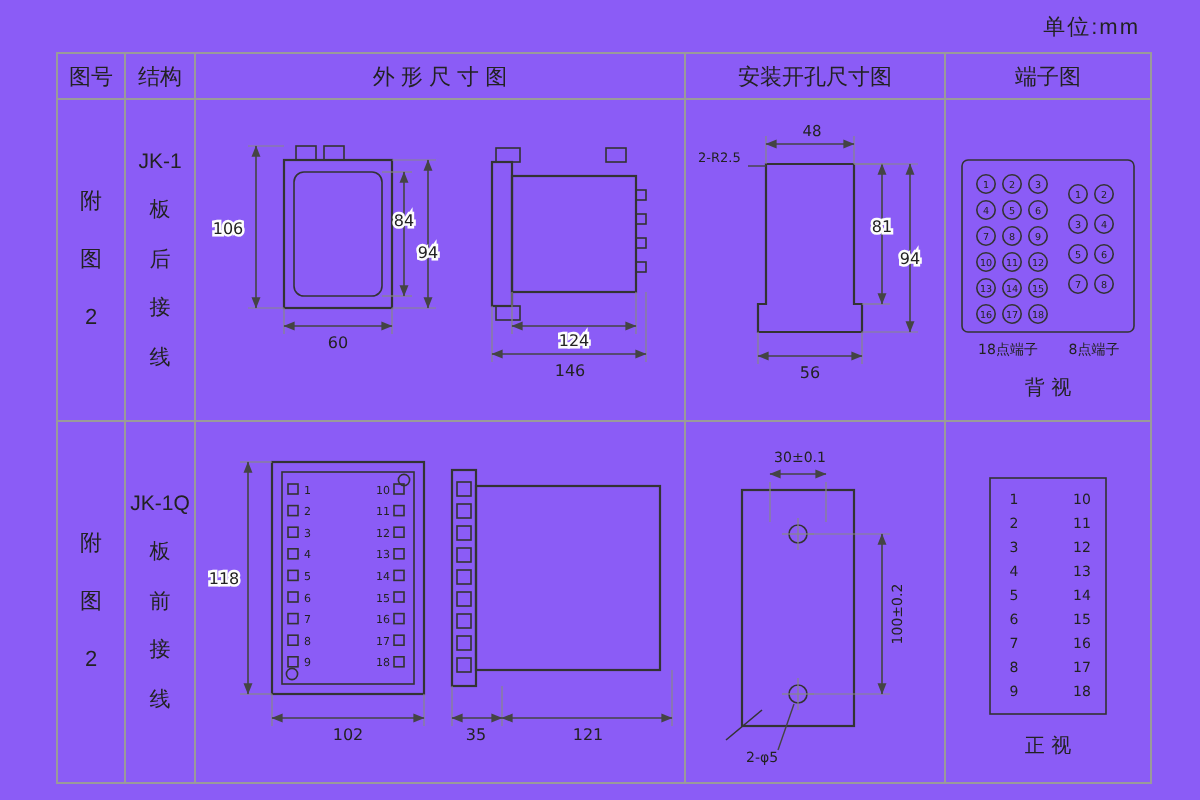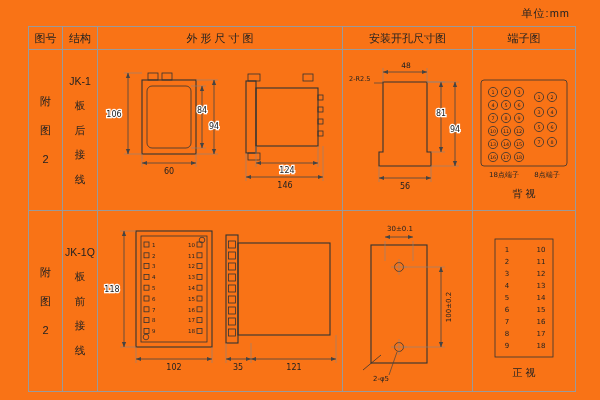--- a/index.html
+++ b/index.html
@@ -1,16 +1,16 @@
 <!DOCTYPE html>
 <html><head>
 <meta charset="utf-8">
 <style>
   html,body{margin:0;padding:0;background:#fff;}
-  .page{position:relative;width:600px;height:400px;background:#f97316;
+  .page{position:relative;width:600px;height:400px;background:#8b5cf6;
         font-family:"Liberation Sans","DejaVu Sans",sans-serif;color:#222;overflow:hidden;}
   .unit{position:absolute;top:6px;right:30px;font-size:11px;letter-spacing:1px;}
   table.spec{position:absolute;left:28px;top:26px;border-collapse:collapse;table-layout:fixed;padding-left:36px;}
   table.spec td,table.spec th{border:1px solid #9a9a9a;padding:0;font-weight:normal;vertical-align:middle;overflow:hidden;}
   th.hdr{height:22px;font-size:11px;text-align:center;}
   .vstack{display:flex;flex-direction:column;align-items:center;justify-content:center;height:100%;}
   .figchar{font-size:11px;line-height:1;margin:9px 0;}
   .structline{font-size:10.5px;line-height:1;margin:7px 0;white-space:nowrap;}
   svg{display:block;}
   .shape{fill:none;stroke:#333;stroke-width:1.1;}

